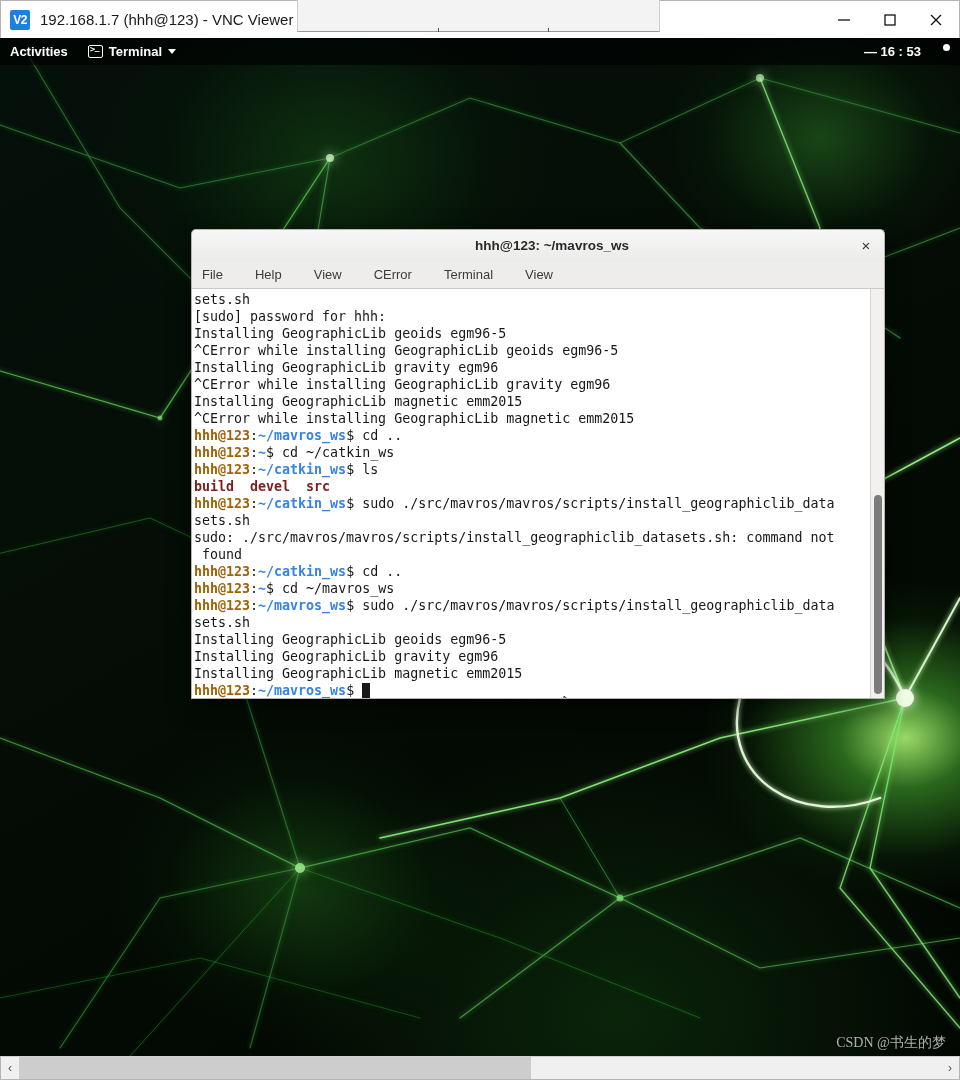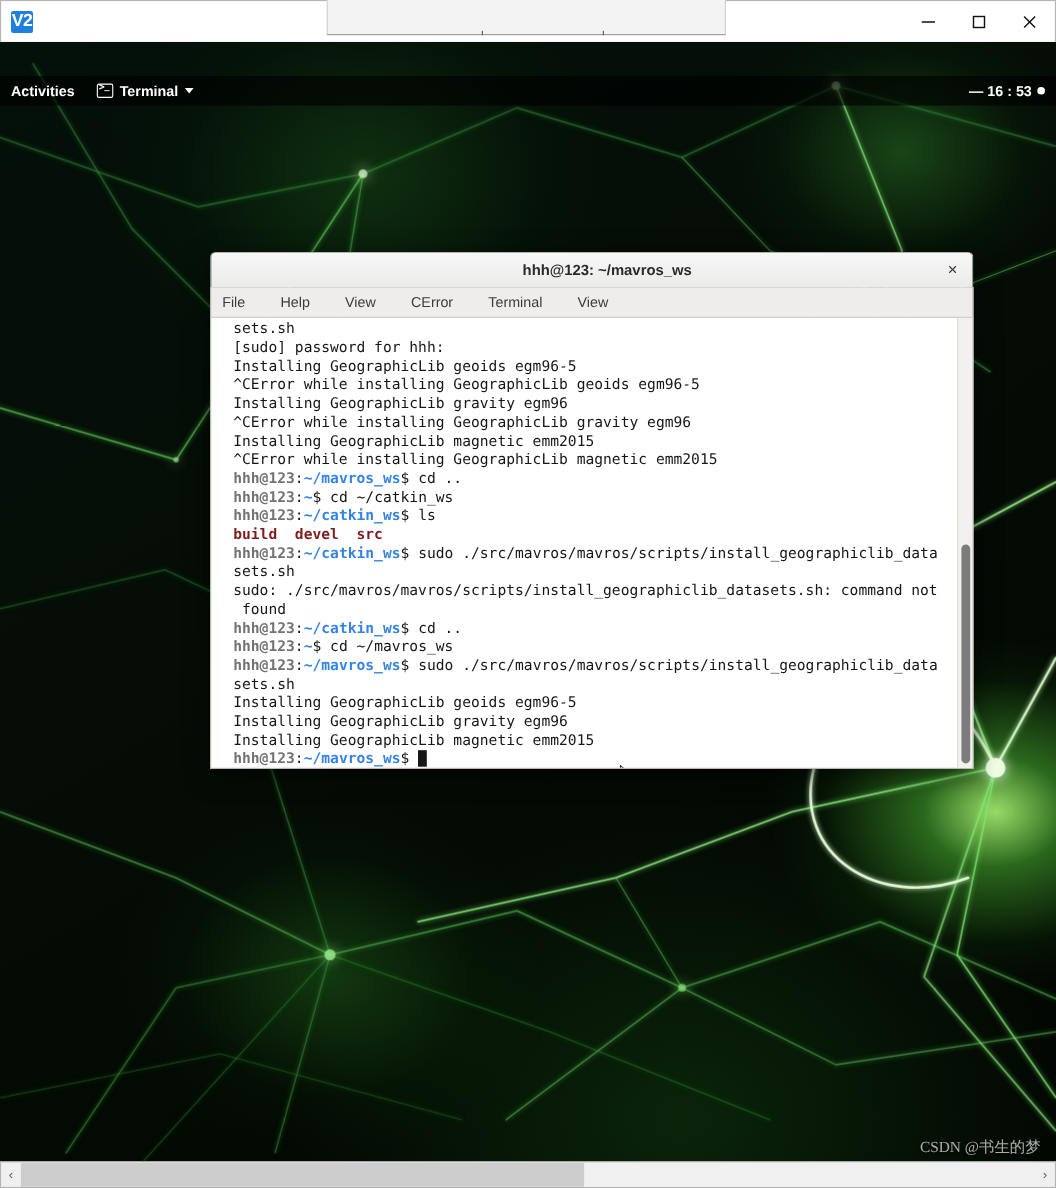--- a/index.html
+++ b/index.html
@@ -33,21 +33,21 @@
     display: flex;
     align-items: center;
     z-index: 40;
   }
   .vnc-logo {
     width: 20px; height: 20px;
     margin-left: 9px;
     background: #1f7fe0;
     border-radius: 2px;
     color: #ffffff;
-    font-size: 16px;
+    font-size: 12px;
     font-weight: bold;
     line-height: 20px;
     text-align: center;
     letter-spacing: -0.5px;
     font-family: "Liberation Sans", sans-serif;
     flex: none;
   }
   .vnc-title-text {
     margin-left: 10px;
     font-size: 15px;
@@ -118,21 +118,20 @@
     left: 0; top: 0;
     width: 960px; height: 27px;
     background: rgba(0,0,0,0.62);
     display: flex;
     align-items: center;
     color: #ffffff;
     font-size: 13px;
     font-weight: bold;
     z-index: 20;
     font-family: "Liberation Sans", sans-serif;
-    margin-top: 31px;
   }
   .gnome-activities { margin-left: 10px; }
   .gnome-app {
     display: flex;
     align-items: center;
     gap: 6px;
     margin-left: 20px;
   }
   .term-mini-icon {
     width: 15px; height: 13px;
@@ -166,22 +165,22 @@
   .gnome-clock {
     position: absolute;
     left: 0; right: 0;
     text-align: center;
     pointer-events: none;
   }
   .gnome-right {
     position: absolute;
     right: 10px;
     display: flex;
-    align-items: center;
-    gap: 5px;
+    align-items: flex-start;
+    gap: 22px;
     font-size: 13px;
   }
   .dot-indicator {
     width: 7px; height: 7px;
     border-radius: 50%;
     background: #ffffff;
   }
 
   
   .term-window {
@@ -249,30 +248,30 @@
     background: #ffffff;
     border-left: 1px solid #b6b3ae;
     border-right: 1px solid #b6b3ae;
     border-bottom: 1px solid #b6b3ae;
     box-sizing: border-box;
     overflow: hidden;
     display: flex;
   }
   .term-screen {
     flex: 1;
-    padding: 2px 0 0 20px;
+    padding: 2px 0 0 2px;
     overflow: hidden;
     font-family: "DejaVu Sans Mono", monospace;
     font-size: 13.3px;
     line-height: 17px;
     color: #171717;
     white-space: pre;
   }
   .term-line { height: 17px; }
-  .c-user  { color: #737373; font-weight: bold; }
+  .c-user  { color: #a16207; font-weight: bold; }
   .c-path  { color: #3584e4; font-weight: bold; }
   .c-dir   { color: #7f1d1d; font-weight: bold; }
   .c-plain { color: #171717; }
 
   .cursor-block {
     display: inline-block;
     width: 8px;
     height: 15px;
     background: #171717;
     vertical-align: -3px;
@@ -352,20 +351,21 @@
     text-shadow: 0 1px 2px rgba(0,0,0,0.4);
   }
 </style>
 </head>
 <body>
 
 <div id="app">
 
   <div class="vnc-titlebar">
     <div class="vnc-logo">V2</div>
+    <div class="vnc-title-text">192.168.1.7 (hhh@123) - VNC Viewer</div>
     <div class="vnc-win-controls">
       <div class="vnc-win-btn">
         <svg width="16" height="16" viewBox="0 0 16 16">
             <line x1="2" y1="8" x2="14" y2="8" stroke="#111" stroke-width="1.3"></line>
           </svg>
       </div>
       <div class="vnc-win-btn">
         <svg width="16" height="16" viewBox="0 0 16 16">
             <rect x="3" y="3" width="10" height="10" fill="none" stroke="#111" stroke-width="1.3"></rect>
           </svg>

